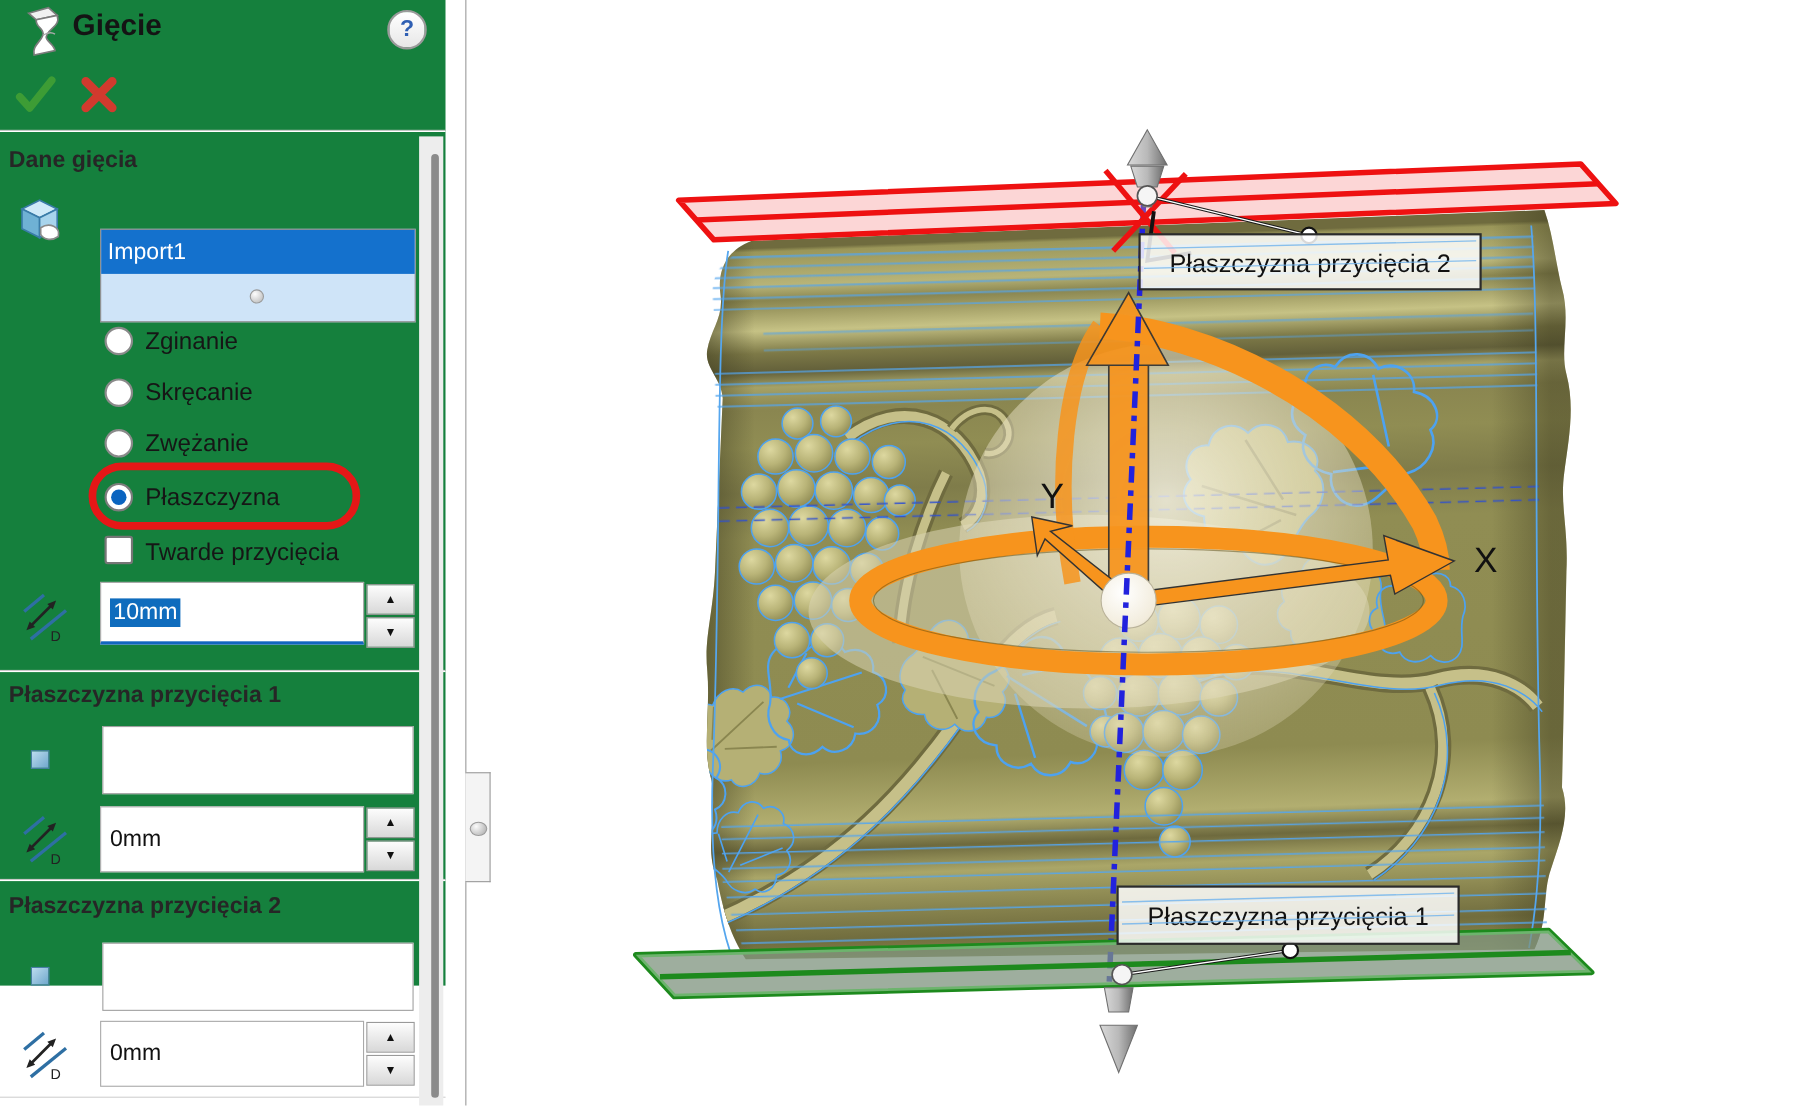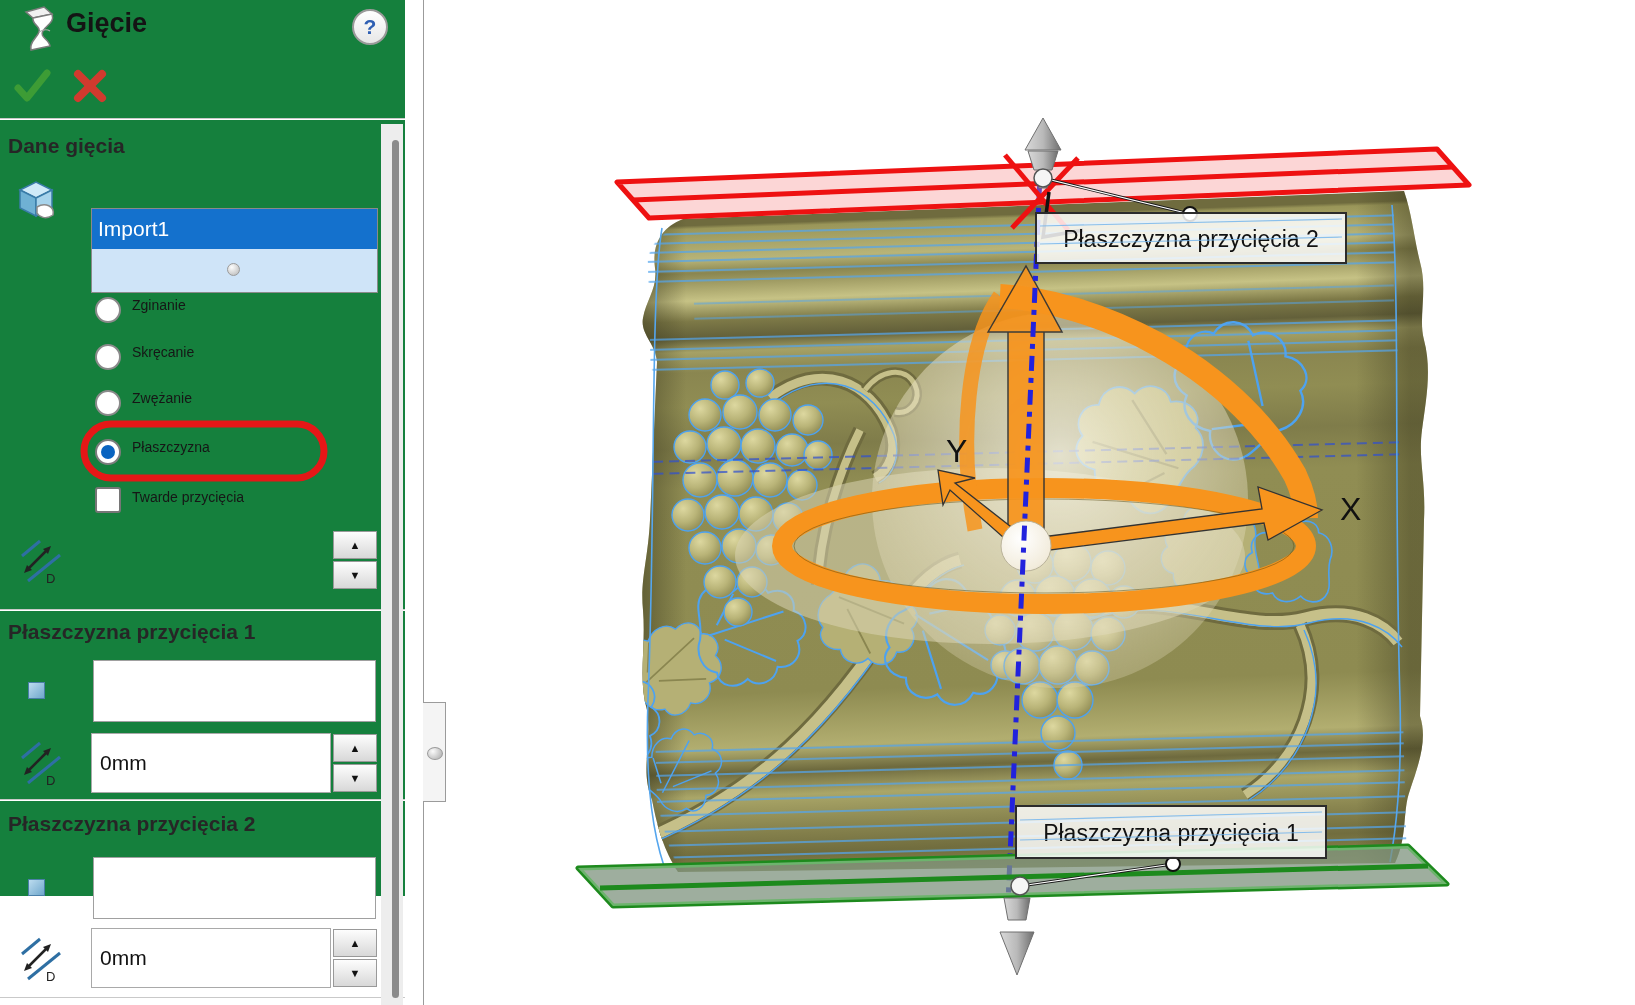--- a/index.html
+++ b/index.html
@@ -13,21 +13,21 @@
   .divider{position:absolute;left:0;width:405px;height:0;border-top:1px solid #c9c9c9;border-bottom:1px solid #ffffff;}
   .sect-h{position:absolute;left:8px;font-size:21px;font-weight:700;color:#262626;white-space:nowrap;}
   .listbox{position:absolute;left:91px;top:172px;width:285px;height:83px;border:1px solid #8a8a8a;
     background:#cfe4f8;display:flex;flex-direction:column;margin-top:36px;}
   .listbox .row-sel{height:40px;background:#1471cd;color:#fff;font-size:21px;line-height:40px;padding-left:6px;}
   .grip{position:absolute;left:227px;top:263px;width:11px;height:11px;border-radius:50%;
     background:radial-gradient(circle at 35% 30%,#fdfdfd,#b5b5b5);border:1px solid #9a9a9a;}
   .radio{position:absolute;left:95px;width:26px;height:26px;border:2px solid #8a8a8a;border-radius:50%;background:#fff;box-sizing:border-box;}
   .radio.checked{border-color:#7d7d7d;}
   .radio.checked::after{content:"";position:absolute;left:4px;top:4px;right:4px;bottom:4px;background:#0a64c0;border-radius:50%;}
-  .opt-label{position:absolute;left:132px;font-size:14px;color:#161616;white-space:nowrap;}
+  .opt-label{position:absolute;left:132px;font-size:22px;color:#161616;white-space:nowrap;}
   .checkbox{position:absolute;left:95px;top:487px;width:26px;height:26px;border:2px solid #767676;border-radius:3px;background:#fff;box-sizing:border-box;}
   .num-input{position:absolute;background:#fff;border:1px solid #a9a9a9;display:flex;align-items:center;
     font-size:21px;color:#111;padding-left:8px;box-sizing:border-box;}
   .focus-underline{border-bottom:3px solid #1166c0;}
   .sel-span{background:#0f6cbd;color:#fff;padding:1px 3px;}
   .spin{position:absolute;width:44px;display:flex;flex-direction:column;gap:2px;}
   .spin .sp{flex:1;border:1px solid #999;background:linear-gradient(#fdfdfd,#d8d8d8);font-size:11px;
     color:#111;text-align:center;display:flex;align-items:center;justify-content:center;padding:0;}
   .selbox{position:absolute;left:93px;width:283px;height:62px;background:#fff;border:1px solid #a0a0a0;box-sizing:border-box;}
   .bluesq{position:absolute;left:28px;width:15px;height:15px;background:linear-gradient(135deg,#bcdcef,#6fa7cc);border:1px solid #4a7fa8;}
@@ -93,20 +93,23 @@
   <div class="opt-label" style="top:489px">Twarde przycięcia</div>
 
   <svg class="abs" style="left:18px;top:538px" width="48" height="48" viewBox="0 0 48 48">
     <line x1="4" y1="18" x2="22" y2="3" stroke="#2e6fa3" stroke-width="3"></line>
     <line x1="10" y1="43" x2="42" y2="17" stroke="#2e6fa3" stroke-width="3"></line>
     <line x1="10" y1="31" x2="29" y2="12" stroke="#222" stroke-width="2.5"></line>
     <polygon points="6,35 14,32 9,27" fill="#222"></polygon>
     <polygon points="33,8 25,11 30,16" fill="#222"></polygon>
     <text x="28" y="45" font-size="13" fill="#222">D</text>
   </svg>
+  <div class="num-input focus-underline" style="left:91px;top:529px;width:240px;height:57px">
+    <span class="sel-span">10mm</span>
+  </div>
   <div class="spin" style="left:333px;top:531px;height:58px">
     <div class="sp">▲</div>
     <div class="sp">▼</div>
   </div>
 
   <div class="divider" style="top:609px"></div>
 
   <div class="sect-h" style="top:620px">Płaszczyzna przycięcia 1</div>
   <div class="bluesq" style="top:682px"></div>
   <div class="selbox" style="top:660px"></div>

